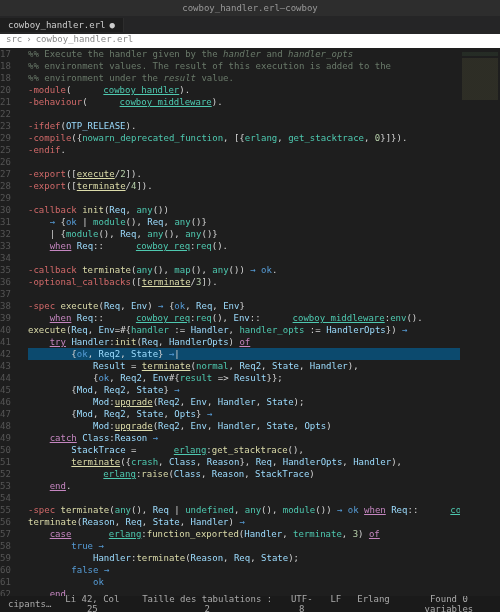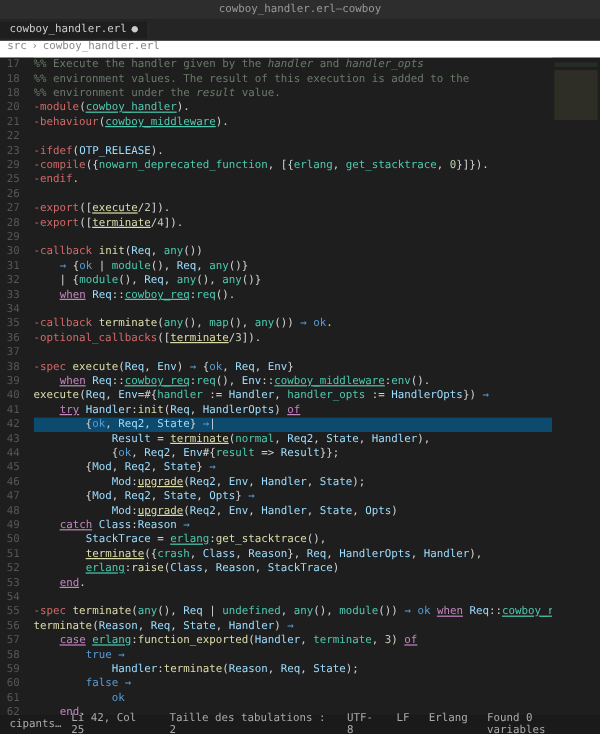--- a/index.html
+++ b/index.html
@@ -59,21 +59,21 @@
 .editor {
   flex: 1;
   display: flex;
   overflow: hidden;
   position: relative;
 }
 .gutter {
   width: 28px;
   background: #1e1e1e;
   color: #555;
-  text-align: center;
+  text-align: left;
   padding-right: 6px;
   font-size: 9px;
   line-height: 12px;
 }
 .code {
   flex: 1;
   font-size: 9px;
   line-height: 12px;
   white-space: pre;
   overflow: hidden;
@@ -96,31 +96,31 @@
   background: #1a1a1a;
   height: 16px;
   display: flex;
   align-items: center;
   font-size: 9px;
   color: #aaa;
   padding: 0 4px;
 }
 .statusbar .left { display: flex; gap: 8px; }
 .statusbar .right { margin-left: auto; display: flex; gap: 8px; }
-.statusbar .item { padding: 0 4px; }
+.statusbar .item { padding: 0 4px; text-align: center; }
 
 
 .cm { color: #6a7a6a; } 
 .kw { color: #c586c0; text-decoration: underline; } 
 .rd { color: #d16969; } 
 .at { color: #4ec9b0; } 
 .fn { color: #dcdcaa; }
 .nm { color: #b5cea8; } 
 .vr { color: #9cdcfe; } 
-.md { color: #4ec9b0; text-decoration: underline; } 
+.md { color: #4ec9b0; text-decoration: underline; margin-left: 32px; } 
 .ul { text-decoration: underline; }
 .ar { color: #569cd6; } 
 .ok { color: #569cd6; margin-top: 28px; } 
 </style>
 </head>
 <body>
 
 <div class="titlebar">
   <span class="spacer"></span>
   <span>cowboy_handler.erl</span>

